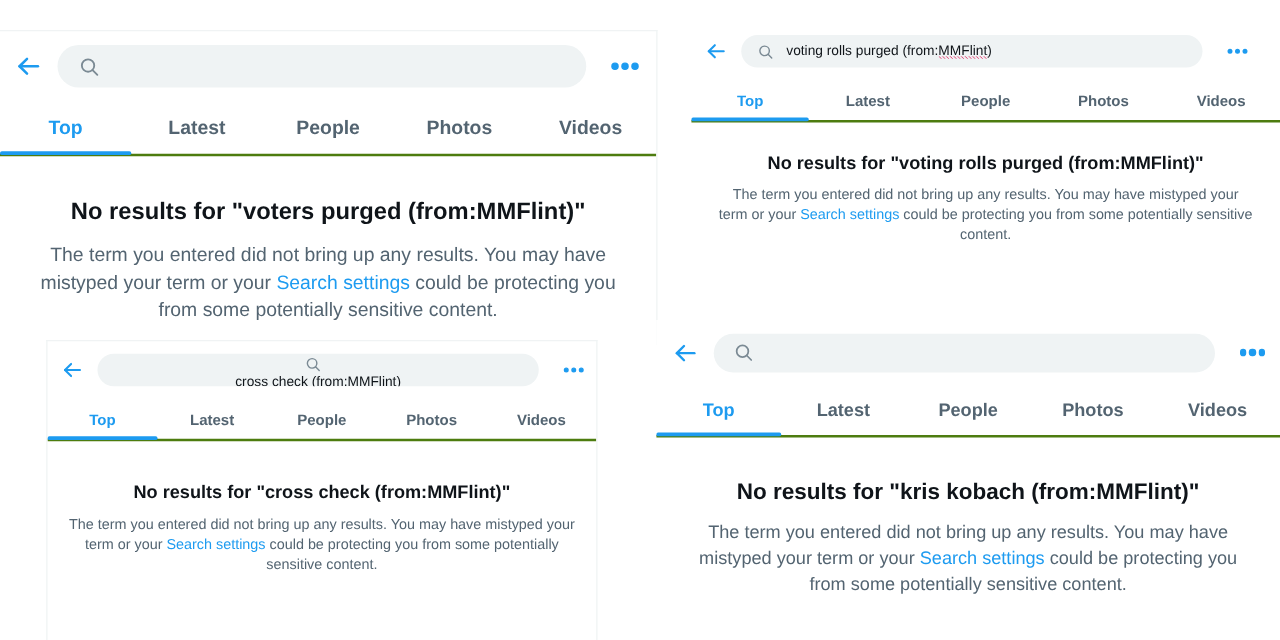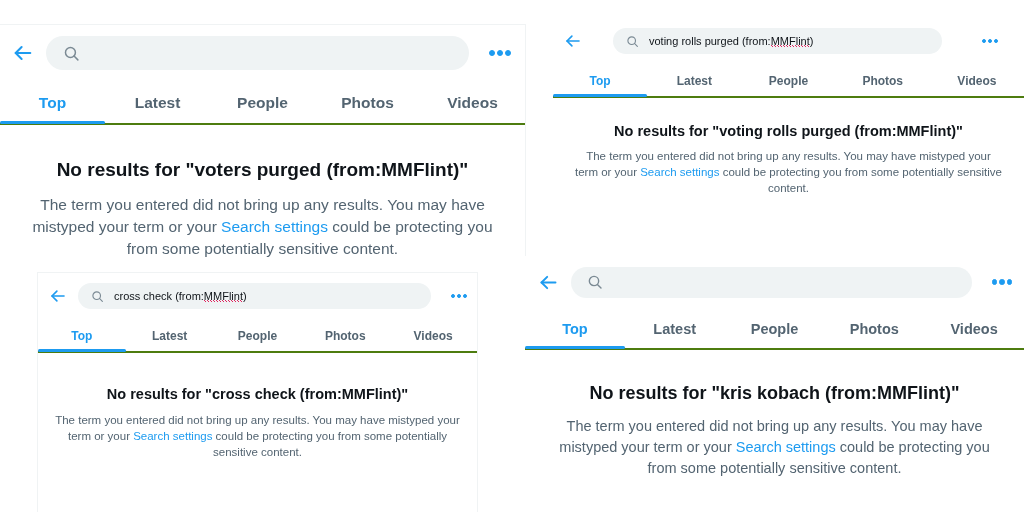--- a/index.html
+++ b/index.html
@@ -150,21 +150,21 @@
   #panel1 .tabs { height: 44px; }
   #panel1 .tab { font-size: 15.5px; line-height: 44px; }
   #panel1 .empty { padding: 34px 16px 0 16px; }
   #panel1 .empty-title { font-size: 19px; margin-bottom: 13px; }
   #panel1 .empty-body { font-size: 15.5px; line-height: 22px; }
 
   
   #panel2 {
     left: 553px; top: 18px; width: 471px; height: 206px;
   }
-  #panel2 .searchrow { height: 46px; padding: 0 24px 0 0; gap: 20px; }
+  #panel2 .searchrow { height: 46px; padding: 0 24px 0 0; }
   #panel2 .back-btn  { width: 40px; height: 40px; }
   #panel2 .back-btn svg { width: 18px; height: 18px; }
   #panel2 .searchbox { height: 26px; padding: 0 11px; margin-right: 18px; }
   #panel2 .search-icon { width: 17px; height: 17px; margin-right: 8px; }
   #panel2 .search-icon svg { width: 13px; height: 13px; }
   #panel2 .search-text { font-size: 11px; }
   #panel2 .dots-btn { width: 20px; height: 20px; gap: 1.5px; }
   #panel2 .dots-btn i { width: 4.5px; height: 4.5px; }
   #panel2 .tabs { height: 34px; }
   #panel2 .tab { font-size: 12px; line-height: 34px; }
@@ -175,21 +175,21 @@
   
   #panel3 {
     left: 37px; top: 272px; width: 441px; height: 240px;
     border-top: 1px solid #f0f3f4;
     border-left: 1px solid #f0f3f4;
     border-right: 1px solid #f0f3f4;
   }
   #panel3 .searchrow { height: 46px; padding: 0 8px 0 0; }
   #panel3 .back-btn  { width: 40px; height: 40px; }
   #panel3 .back-btn svg { width: 18px; height: 18px; }
-  #panel3 .searchbox { height: 26px; padding: 0 11px; margin-right: 18px; }
+  #panel3 .searchbox { height: 26px; padding: 0 11px; margin-right: 18px; flex-direction: column; }
   #panel3 .search-icon { width: 17px; height: 17px; margin-right: 8px; }
   #panel3 .search-icon svg { width: 13px; height: 13px; }
   #panel3 .search-text { font-size: 11px; }
   #panel3 .dots-btn { width: 20px; height: 20px; gap: 1.5px; }
   #panel3 .dots-btn i { width: 4.5px; height: 4.5px; }
   #panel3 .tabs { height: 34px; }
   #panel3 .tab { font-size: 12px; line-height: 34px; }
   #panel3 .empty { padding: 33px 16px 0 16px; }
   #panel3 .empty-title { font-size: 14.5px; margin-bottom: 10px; }
   #panel3 .empty-body { font-size: 11.5px; line-height: 16px; }

